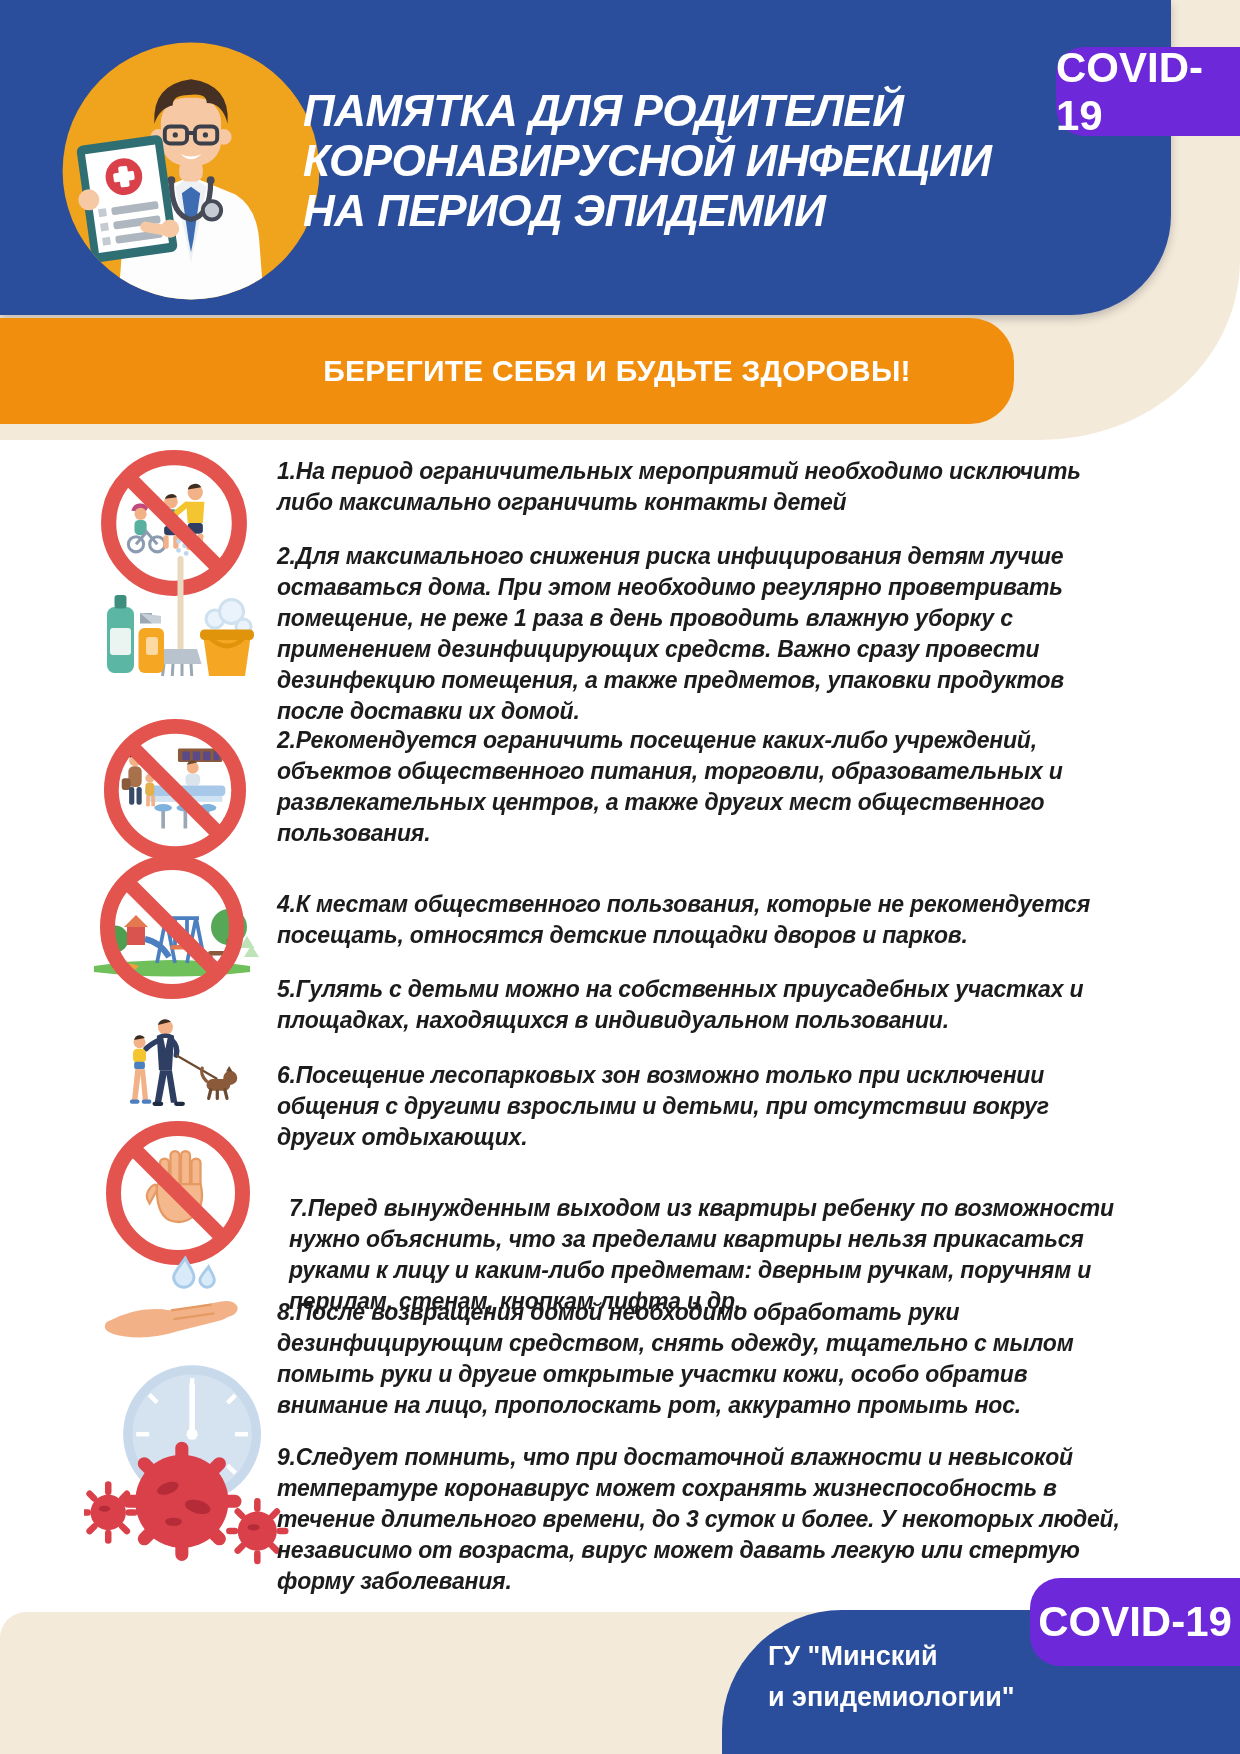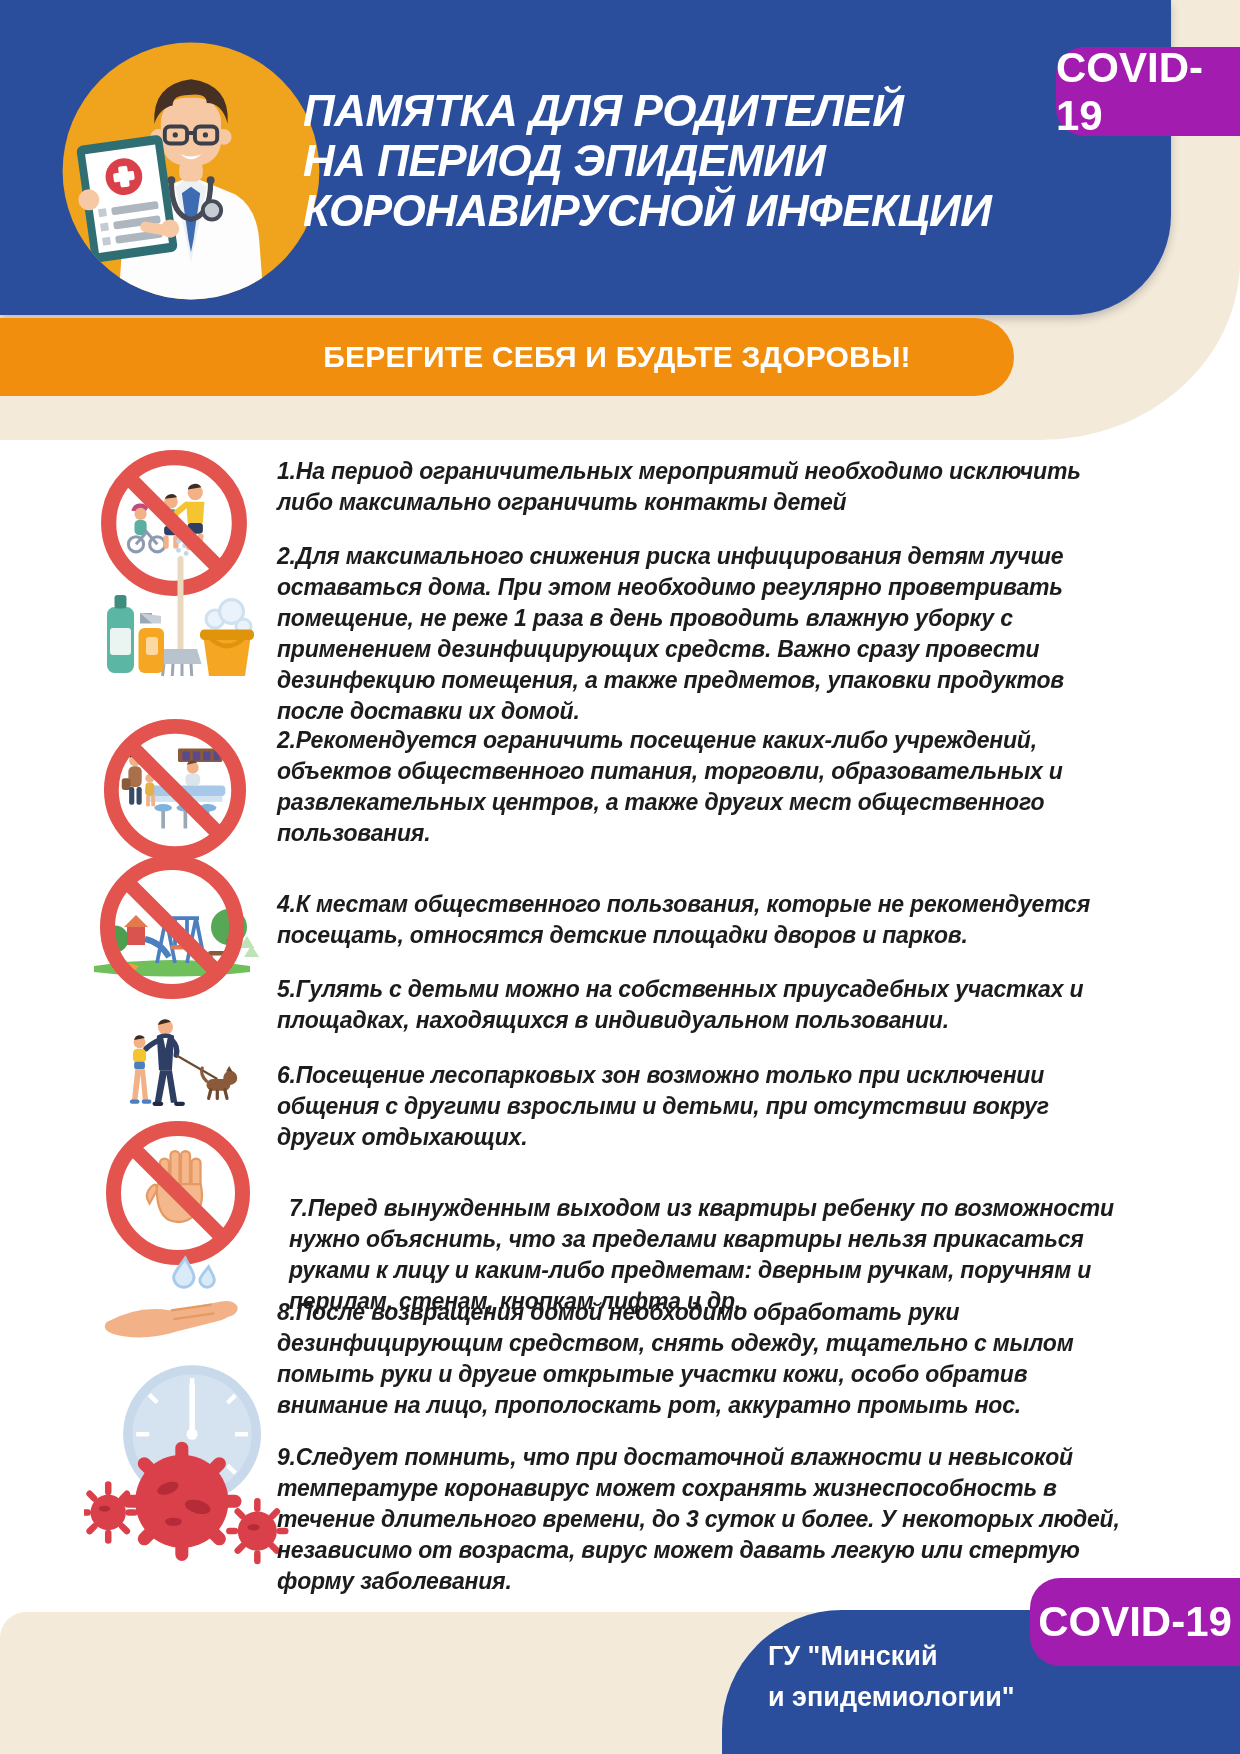--- a/index.html
+++ b/index.html
@@ -4,26 +4,26 @@
 <style>
   html,body{margin:0;padding:0;background:#fff;}
   .page{position:relative;width:1240px;height:1754px;background:#ffffff;overflow:hidden;
         font-family:"Liberation Sans","DejaVu Sans",sans-serif;}
   .abs{position:absolute;}
   
   .beige-top{top:0;left:0;width:1240px;height:440px;background:#f4ead9;
              border-bottom-right-radius:200px 180px;}
   .header-blue{top:0;left:0;width:1171px;height:315px;background:#2b4e9c;
                border-bottom-right-radius:100px;box-shadow:0 4px 8px rgba(40,40,60,.25);}
-  .covid-badge{background:#a21caf;color:#fff;font-weight:bold;display:flex;
+  .covid-badge{background:#6d28d9;color:#fff;font-weight:bold;display:flex;
                align-items:center;justify-content:center;font-size:42px;letter-spacing:0;}
   .covid-top{top:47px;left:1056px;width:184px;height:89px;border-radius:28px 0 0 28px;}
   .title{left:303px;top:86px;width:820px;color:#ffffff;font-weight:bold;font-style:italic;
          font-size:44px;line-height:50px;letter-spacing:-0.5px;}
-  .banner{top:318px;left:0;width:1014px;height:78px;background:#f28e0e;
+  .banner{top:318px;left:0;width:1014px;height:106px;background:#f28e0e;
           border-radius:0 44px 44px 0;display:flex;align-items:center;justify-content:center;
           padding-left:220px;box-sizing:border-box;}
   .banner span{color:#fff;font-weight:bold;font-size:30px;letter-spacing:0.2px;}
   
   .memo-text{left:277px;width:848px;color:#1c1c1c;font-weight:bold;font-size:23px;
              line-height:31px;letter-spacing:-0.2px;font-style:italic;}
   
   .footer-beige{top:1612px;left:0;width:1240px;height:142px;background:#f4ead9;
                 border-top-left-radius:26px;}
   .footer-blue{top:1610px;left:722px;width:518px;height:144px;background:#2b4e9c;
@@ -96,22 +96,22 @@
       </g>
     </svg>
   </div>
 
   <div class="abs covid-badge covid-top">
     <span>COVID-19</span>
   </div>
 
   <div class="abs title">
     <div>ПАМЯТКА ДЛЯ РОДИТЕЛЕЙ</div>
+    <div>КОРОНАВИРУСНОЙ ИНФЕКЦИИ</div>
     <div>НА ПЕРИОД ЭПИДЕМИИ</div>
-    <div>КОРОНАВИРУСНОЙ ИНФЕКЦИИ</div>
   </div>
 
   <div class="abs banner">
     <span>БЕРЕГИТЕ СЕБЯ И БУДЬТЕ ЗДОРОВЫ!</span>
   </div>
 
   <div>
 
     <div class="abs" style="left:98px;top:447px;">
       <svg viewBox="0 0 100 100" width="152" height="152">

